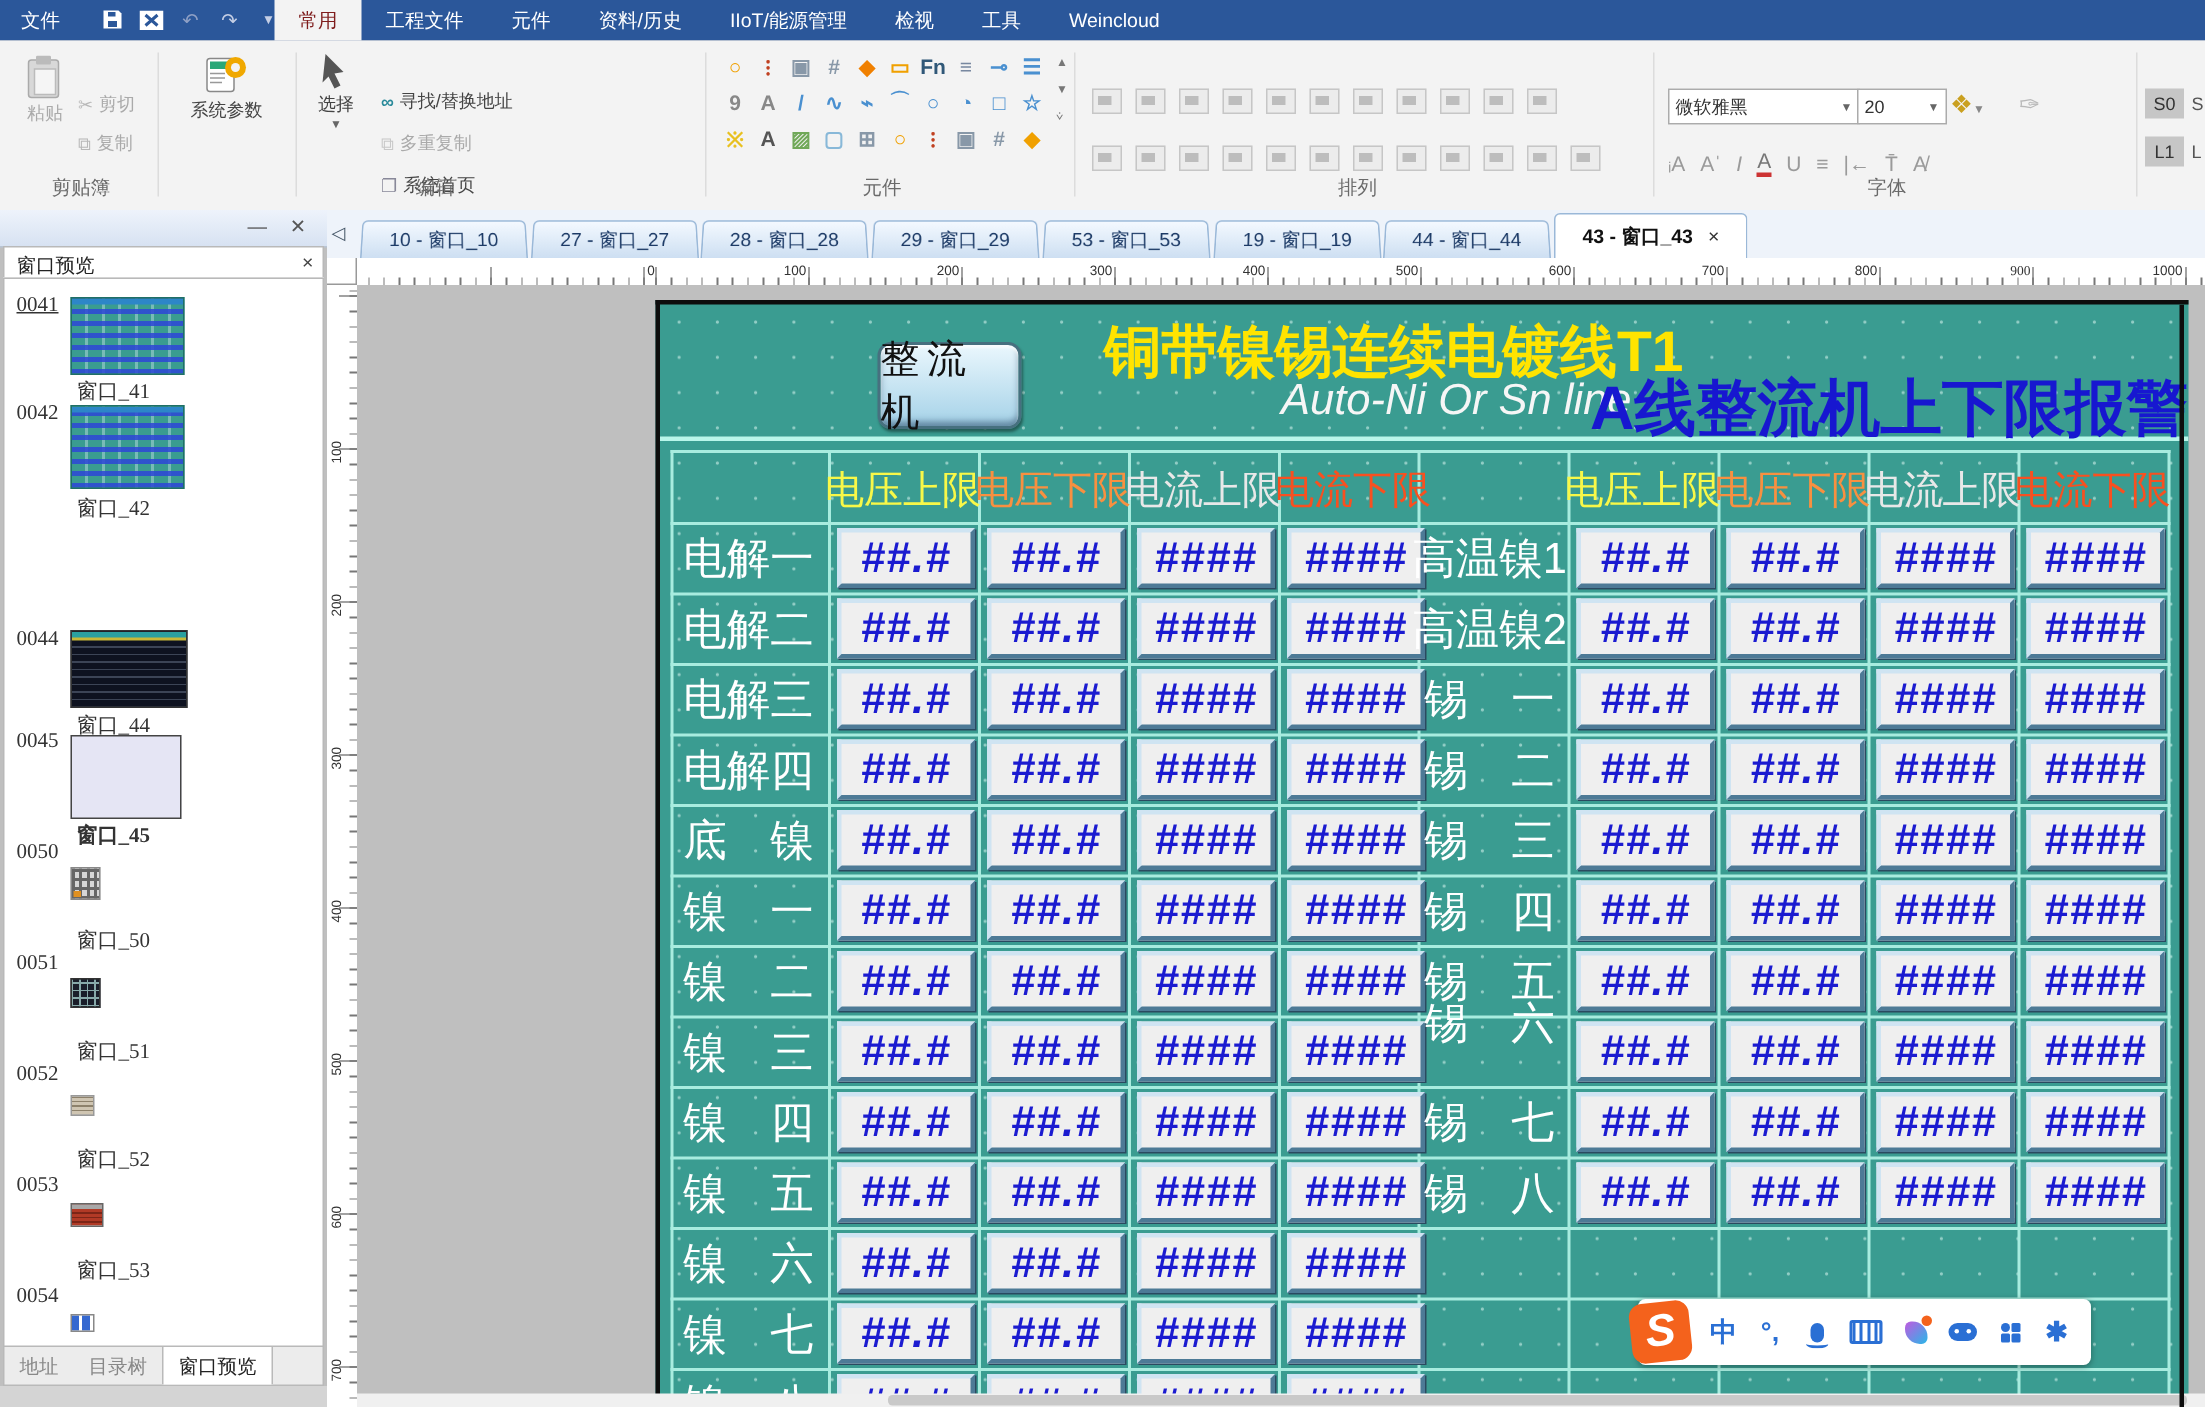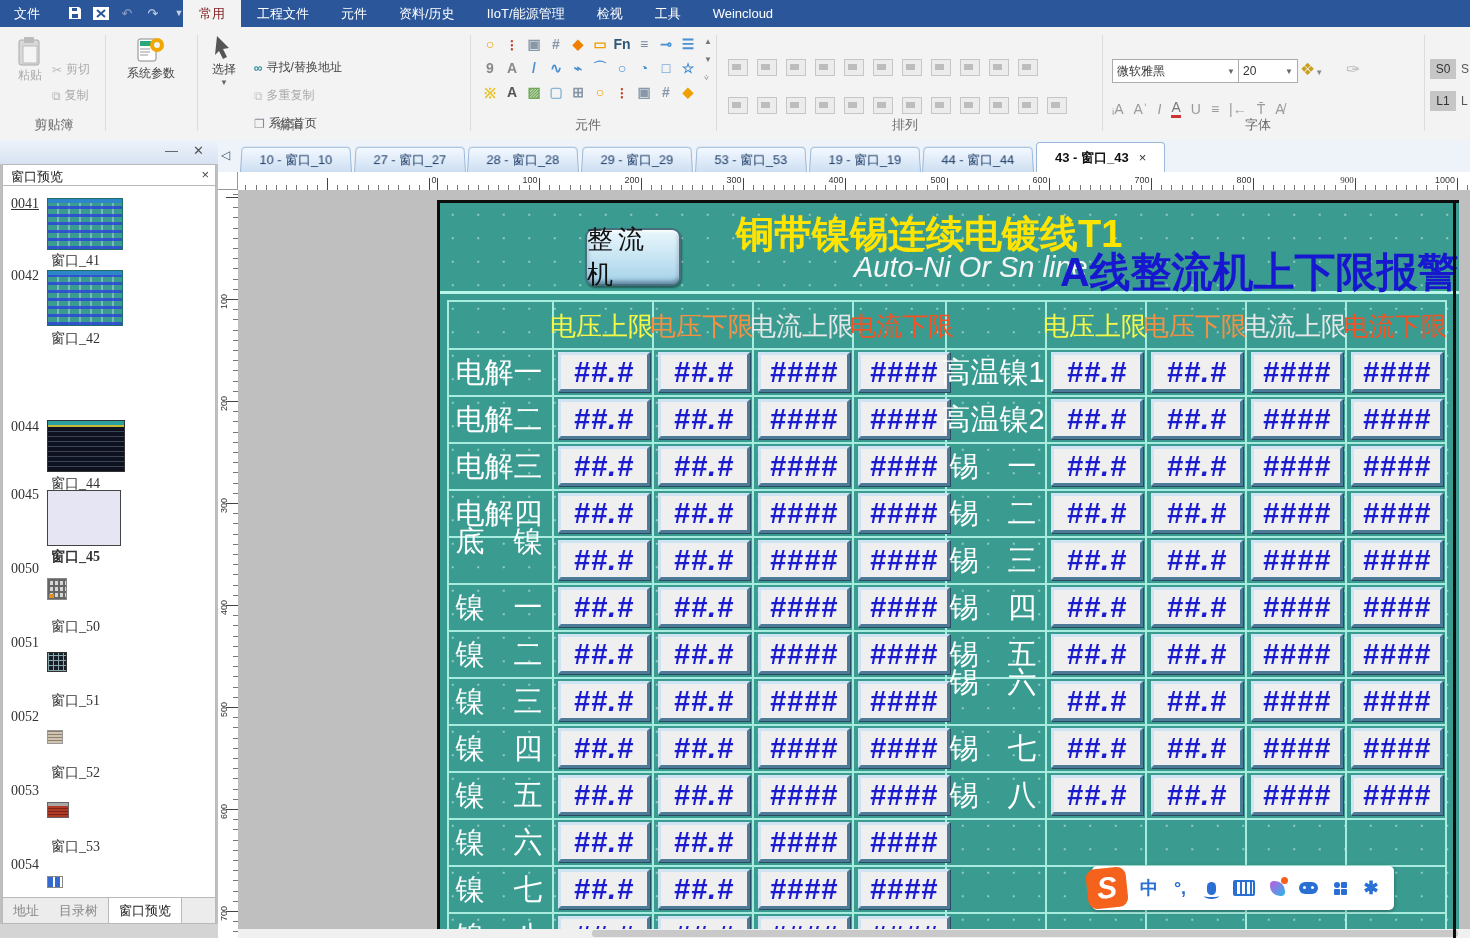--- a/index.html
+++ b/index.html
@@ -489,21 +489,21 @@
       </div>
       <div class="cell" style="left: 218px; top: 290px;">
         <span>##.#</span>
       </div>
       <div class="cell" style="left: 318px; top: 290px;">
         <span>####</span>
       </div>
       <div class="cell" style="left: 418px; top: 290px;">
         <span>####</span>
       </div>
-      <div class="rowlab" style="left: 59px; top: 319px; text-align: right;">底　镍</div>
+      <div class="rowlab" style="left: 59px; top: 338px; text-align: right;">底　镍</div>
       <div class="cell" style="left: 118px; top: 337px;">
         <span>##.#</span>
       </div>
       <div class="cell" style="left: 218px; top: 337px;">
         <span>##.#</span>
       </div>
       <div class="cell" style="left: 318px; top: 337px;">
         <span>####</span>
       </div>
       <div class="cell" style="left: 418px; top: 337px;">

